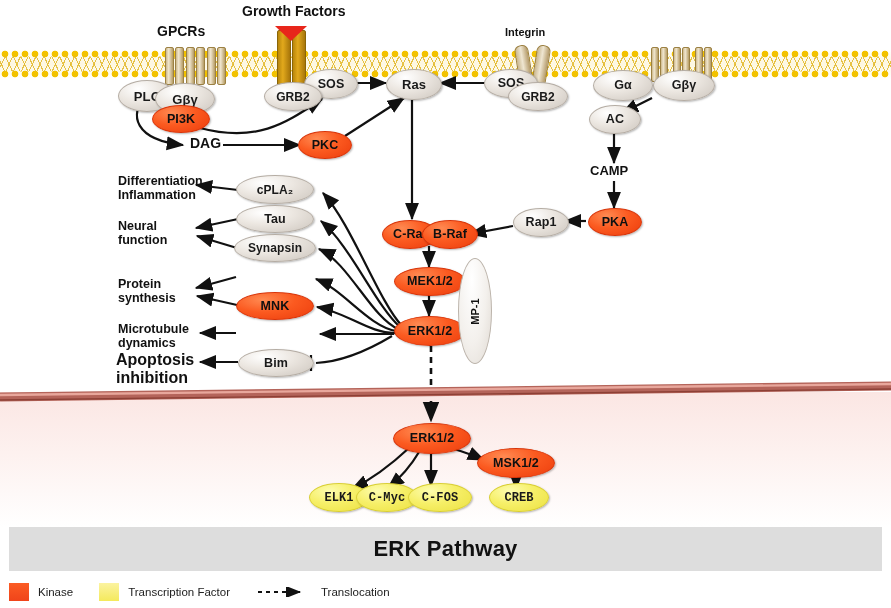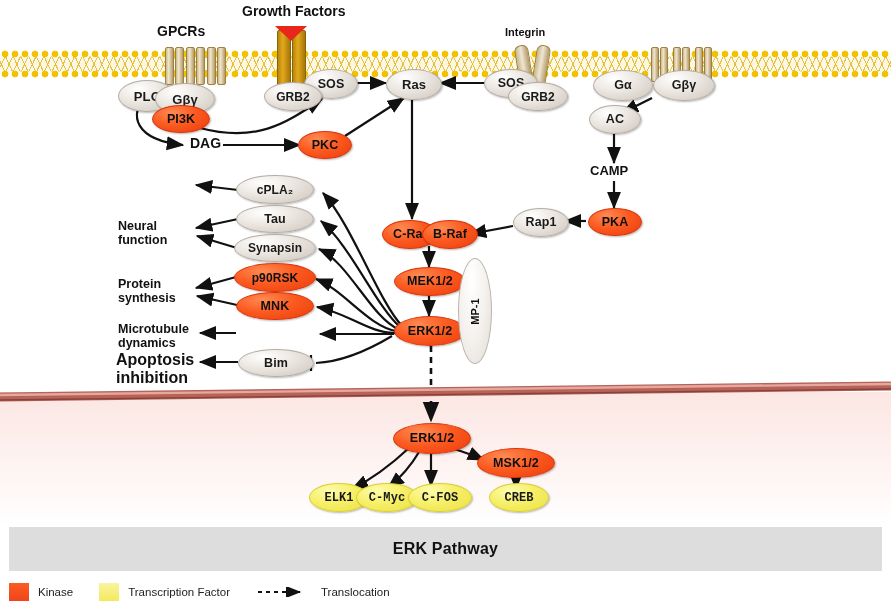--- a/index.html
+++ b/index.html
@@ -61,21 +61,21 @@
   .helix{position:absolute;background:linear-gradient(90deg,#cdb88a 0%,#f0e6cf 38%,#b59b63 100%);
          border:1px solid #9c8143;border-radius:2px;}
   .rtk-bar{position:absolute;background:linear-gradient(90deg,#b8860b 0%,#e2a91c 40%,#a8760a 100%);
            border:1px solid #8a6508;border-radius:2px;}
   .integrin-leg{position:absolute;background:linear-gradient(90deg,#c9b68f 0%,#efe6d1 45%,#b49a6a 100%);
            border:1px solid #9c8143;}
 
   
   .banner{position:absolute;left:9px;top:527px;width:873px;height:44px;background:#dddddd;
           display:flex;align-items:center;justify-content:center;}
-  .banner span{font-size:16px;font-weight:bold;color:#111;letter-spacing:.2px;}
+  .banner span{font-size:22px;font-weight:bold;color:#111;letter-spacing:.2px;}
   .legend{position:absolute;left:9px;top:581px;width:873px;height:22px;display:flex;align-items:center;}
   .legend .item{display:flex;align-items:center;margin-right:26px;}
   .swatch{width:20px;height:18px;margin-right:9px;}
   .sw-kinase{background:linear-gradient(180deg,#fb5c24,#f0441a);}
   .sw-tf{background:linear-gradient(180deg,#fbf3a0,#f4e95c);}
   .legend .txt{font-size:11.5px;color:#222;}
   .dashline{width:56px;height:10px;margin-right:9px;}
   svg.wires{position:absolute;left:0;top:0;width:891px;height:608px;pointer-events:none;}
 </style>
 </head>
@@ -224,24 +224,25 @@
   <div class="node kinase" style="left:422px;top:220px;width:54px;height:27px;font-size:12.5px;">B-Raf</div>
   <div class="node kinase" style="left:394px;top:267px;width:70px;height:27px;font-size:12.5px;">MEK1/2</div>
   <div class="node kinase" style="left:394px;top:316px;width:70px;height:28px;font-size:12.5px;">ERK1/2</div>
   <div class="node mp1" style="left:458px;top:258px;width:32px;height:104px;">
     <span>MP-1</span>
   </div>
 
   <div class="node grey" style="left:236px;top:175px;width:76px;height:27px;font-size:12px;">cPLA₂</div>
   <div class="node grey" style="left:236px;top:205px;width:76px;height:26px;font-size:12.5px;">Tau</div>
   <div class="node grey" style="left:234px;top:234px;width:80px;height:26px;font-size:12px;">Synapsin</div>
-  <div class="node kinase" style="left:234px;top:263px;width:80px;height:27px;font-size:12px;">p90RSK</div>
   <div class="node kinase" style="left:236px;top:292px;width:76px;height:26px;font-size:12.5px;">MNK</div>
   <div class="node grey" style="left:238px;top:349px;width:74px;height:26px;font-size:12.5px;">Bim</div>
 
+  <div class="lbl" style="left:118px;top:174px;font-size:12.5px;">Differentiation
+Inflammation</div>
   <div class="lbl" style="left:118px;top:219px;font-size:12.5px;">Neural
 function</div>
   <div class="lbl" style="left:118px;top:277px;font-size:12.5px;">Protein
 synthesis</div>
   <div class="lbl" style="left:118px;top:322px;font-size:12.5px;">Microtubule
 dynamics</div>
   <div class="lbl" style="left:116px;top:351px;font-size:16px;">Apoptosis
 inhibition</div>
 
   <div class="node kinase" style="left:393px;top:423px;width:76px;height:29px;font-size:12.5px;">ERK1/2</div>

